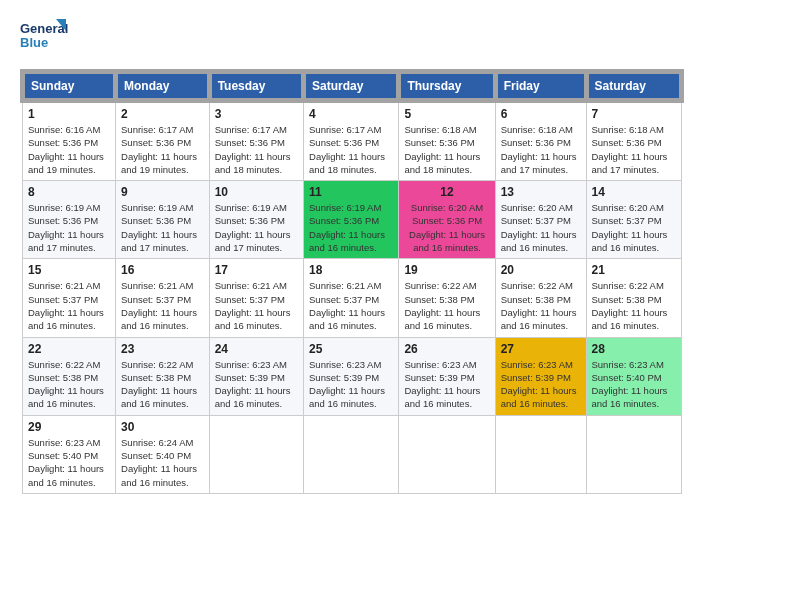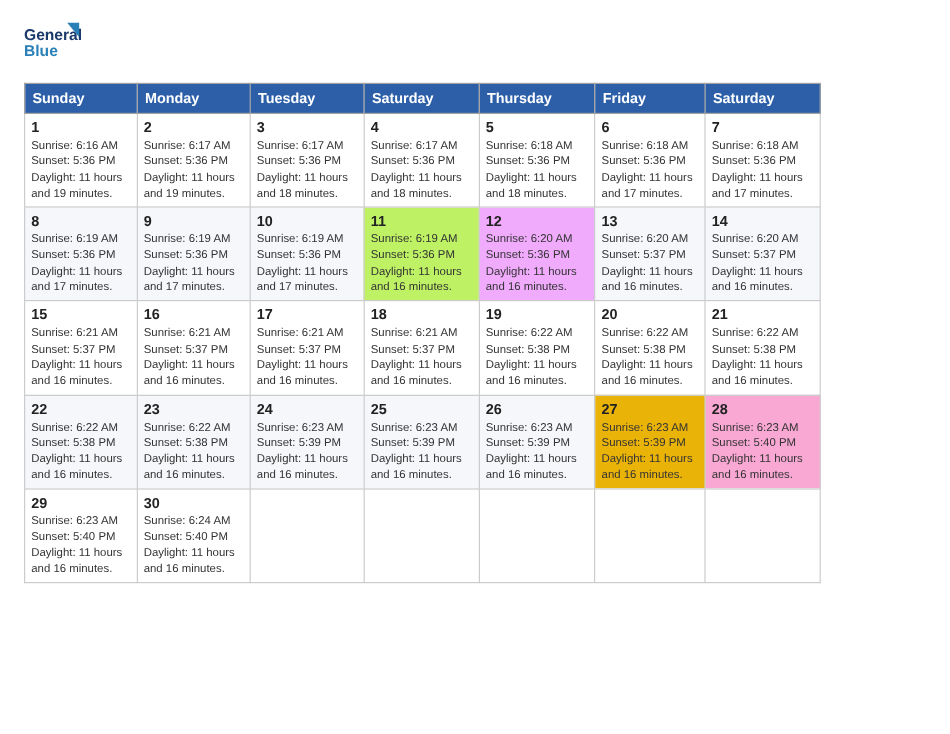--- a/index.html
+++ b/index.html
@@ -44,21 +44,21 @@
       border-collapse: collapse;
       font-size: 10px;
     }
     .calendar th {
       background: #2c5fa8;
       color: #fff;
       text-align: left;
       padding: 5px 6px;
       font-size: 12px;
       font-weight: bold;
-      border: 1px solid #a3a3a3;
+      border: 5px solid #a3a3a3;
     }
     .calendar td {
       border: 1px solid #ccc;
       vertical-align: top;
       padding: 4px 5px;
       width: 107px;
       min-height: 70px;
       background: #fff;
     }
     .calendar tr:nth-child(even) td {
@@ -174,28 +174,28 @@
 Daylight: 11 hours
 and 17 minutes.</div>
           </td>
           <td style="background: rgb(245, 247, 250);">
             <span class="day-num">10</span>
             <div class="day-info" style="white-space: pre-line;">Sunrise: 6:19 AM
 Sunset: 5:36 PM
 Daylight: 11 hours
 and 17 minutes.</div>
           </td>
-          <td style="background: #bef264; margin-top: 44px;">
+          <td style="background: #22c55e; margin-top: 44px;">
             <span class="day-num">11</span>
             <div class="day-info" style="white-space: pre-line;">Sunrise: 6:19 AM
 Sunset: 5:36 PM
 Daylight: 11 hours
 and 16 minutes.</div>
           </td>
-          <td style="background: #f0abfc;">
+          <td style="background: #ec4899; text-align: center;">
             <span class="day-num">12</span>
             <div class="day-info" style="white-space: pre-line;">Sunrise: 6:20 AM
 Sunset: 5:36 PM
 Daylight: 11 hours
 and 16 minutes.</div>
           </td>
           <td style="background: rgb(245, 247, 250);">
             <span class="day-num">13</span>
             <div class="day-info" style="white-space: pre-line;">Sunrise: 6:20 AM
 Sunset: 5:37 PM
@@ -297,21 +297,21 @@
 Daylight: 11 hours
 and 16 minutes.</div>
           </td>
           <td style="background: #eab308;">
             <span class="day-num">27</span>
             <div class="day-info" style="white-space: pre-line;">Sunrise: 6:23 AM
 Sunset: 5:39 PM
 Daylight: 11 hours
 and 16 minutes.</div>
           </td>
-          <td style="background: #f9a8d4; margin-top: 16px;">
+          <td style="background: #86efac; margin-top: 16px;">
             <span class="day-num">28</span>
             <div class="day-info" style="white-space: pre-line;">Sunrise: 6:23 AM
 Sunset: 5:40 PM
 Daylight: 11 hours
 and 16 minutes.</div>
           </td>
         </tr>
         <tr>
           <td>
             <span class="day-num">29</span>

